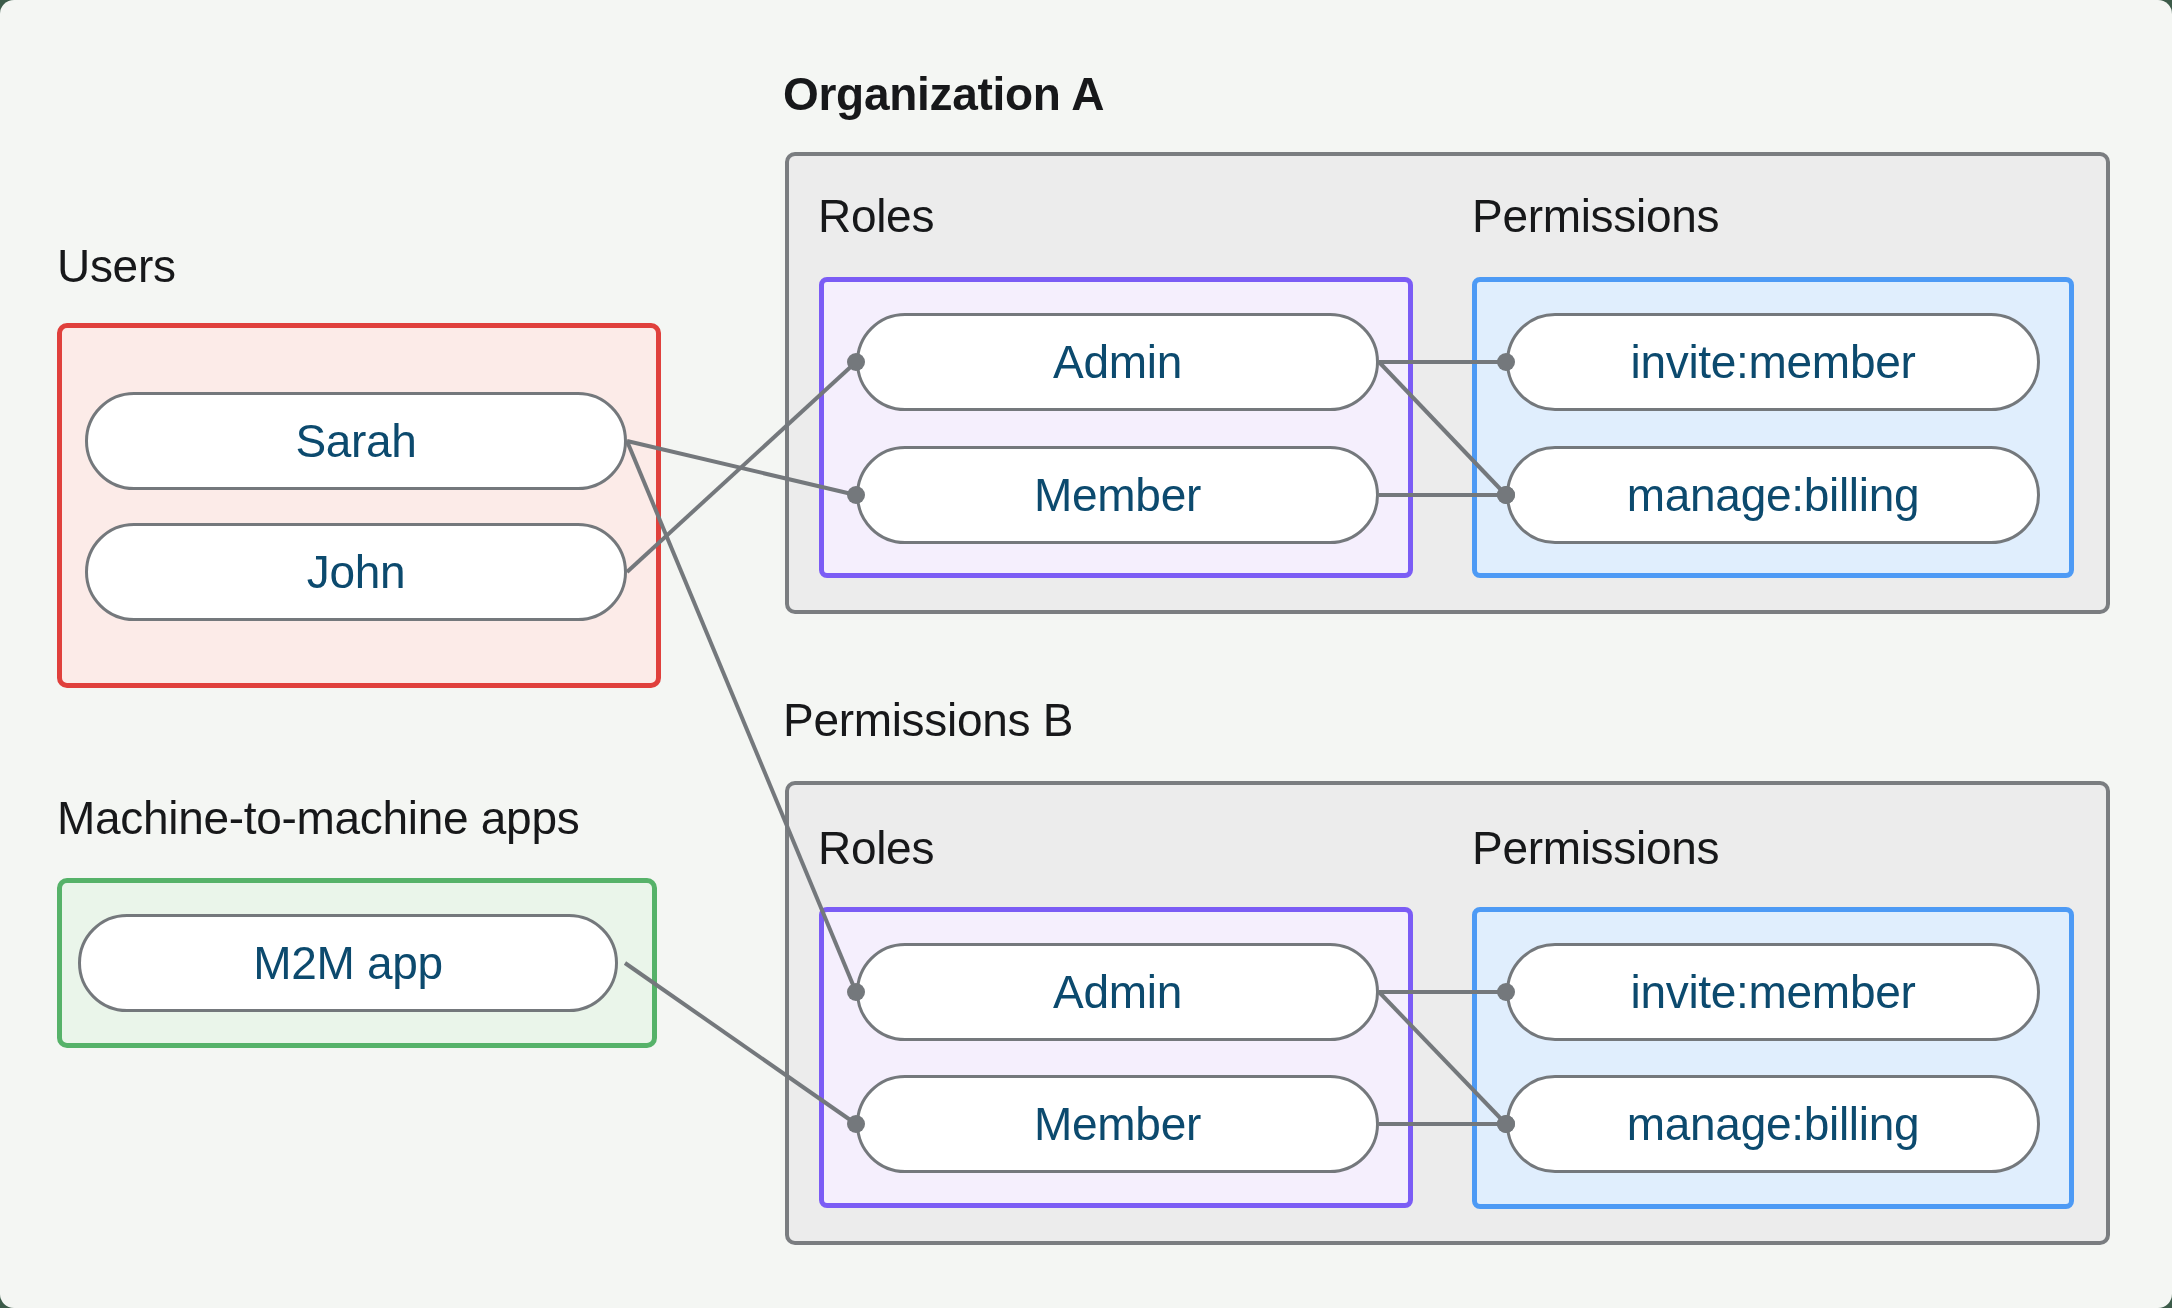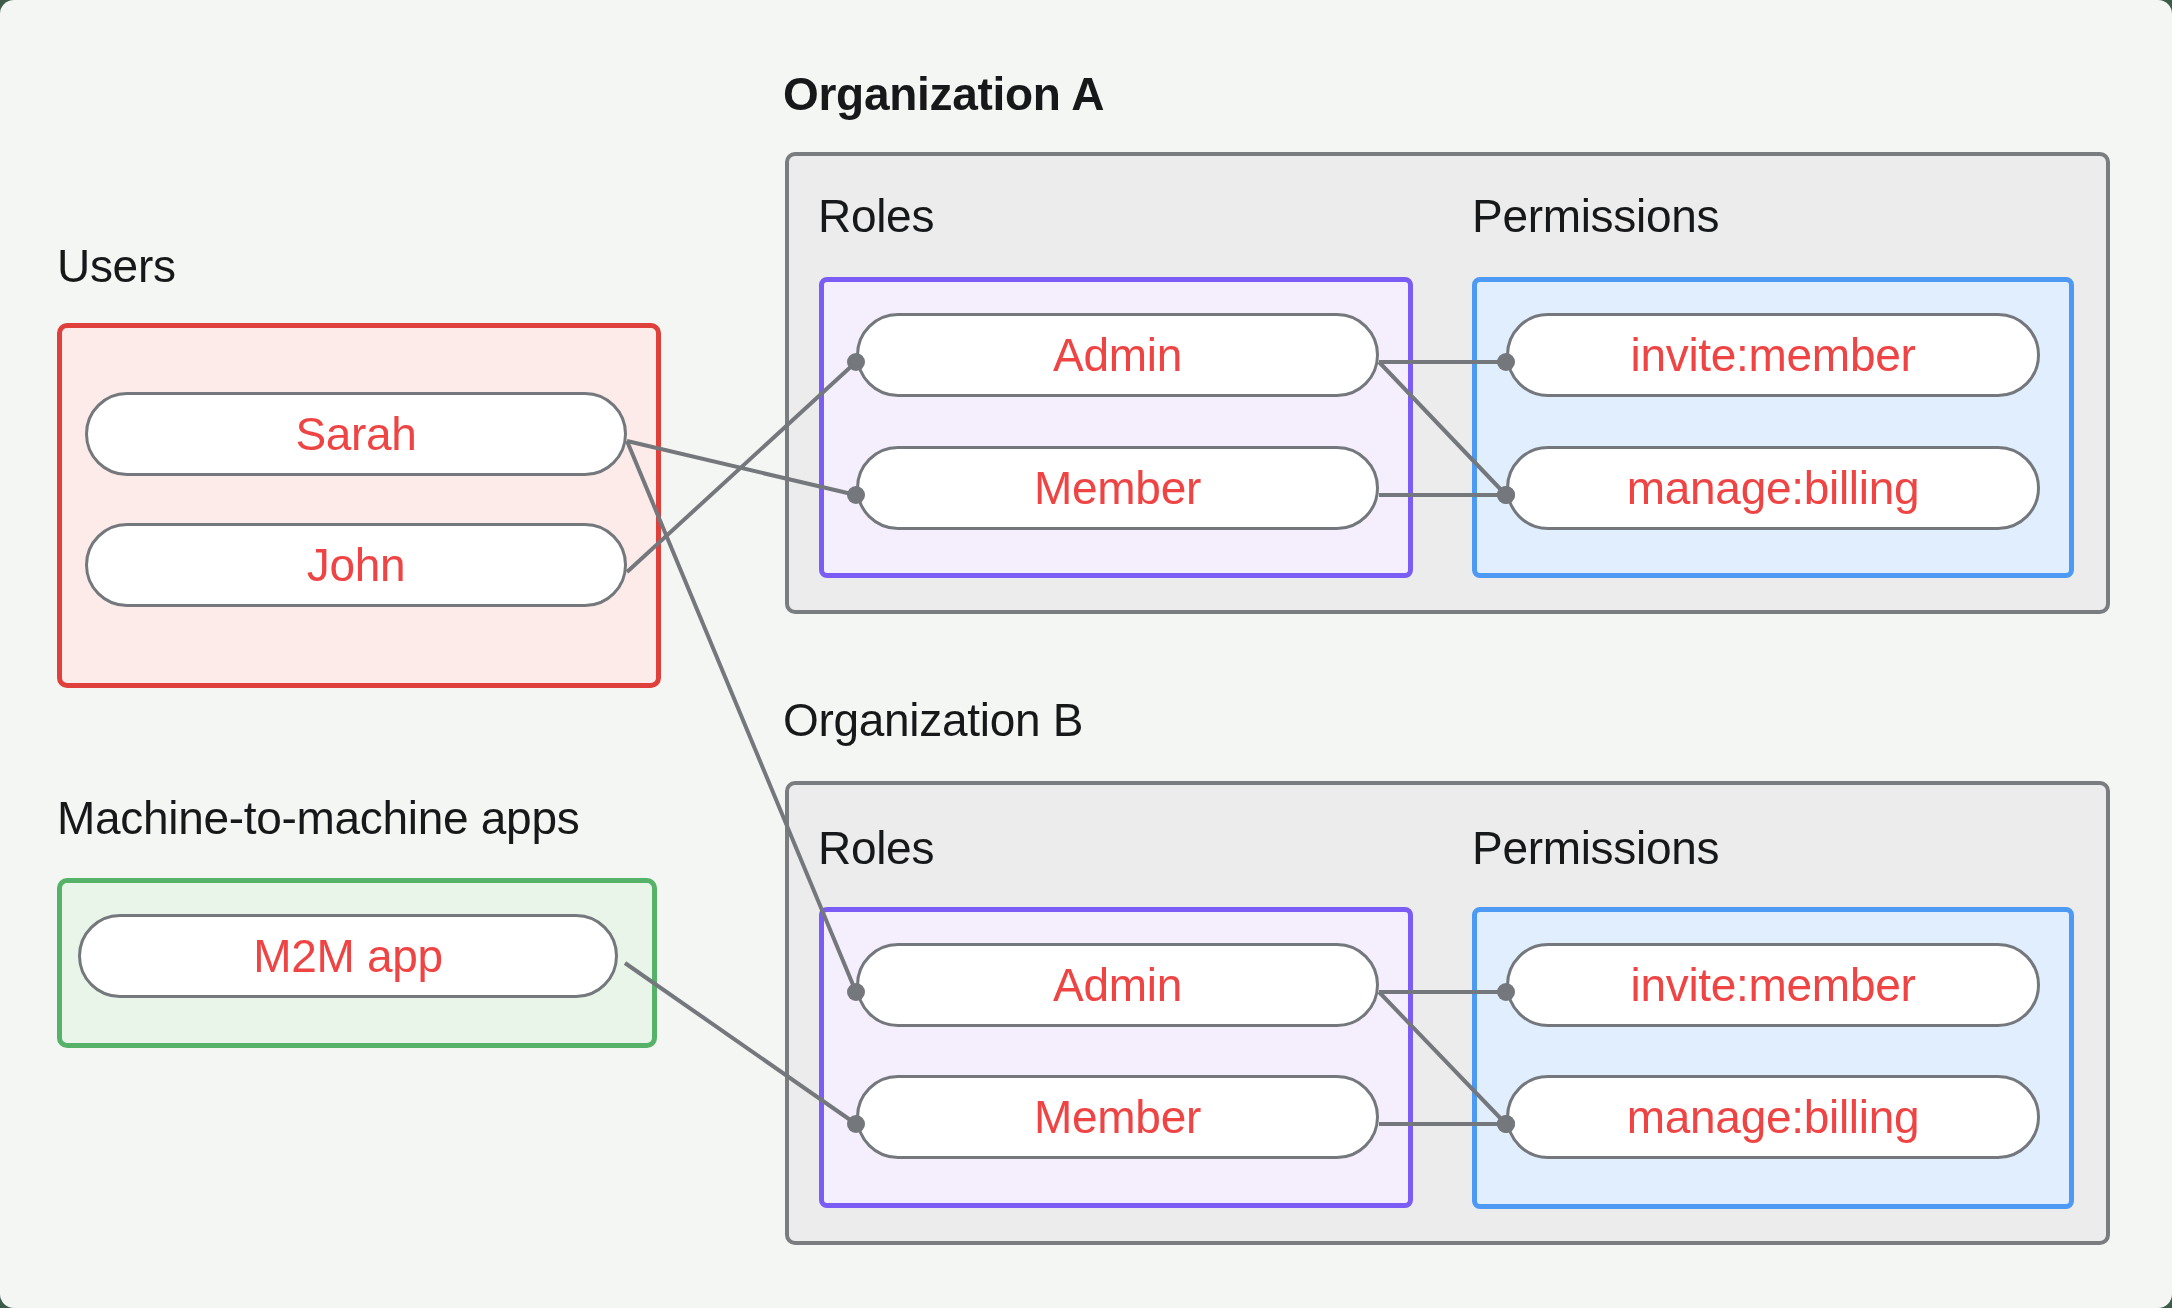--- a/index.html
+++ b/index.html
@@ -31,30 +31,30 @@
     box-sizing: border-box;
   }
   .users-box   { border: 5px solid #e0403c; background: #fcebe8; }
   .m2m-box     { border: 5px solid #56b269; background: #eaf5ea; }
   .org-box     { border: 4px solid #7a7d80; background: #ececec; }
   .roles-box   { border: 5px solid #7b5cf5; background: #f5effd; border-radius: 8px; }
   .perms-box   { border: 5px solid #4d9af5; background: #e0eefd; border-radius: 8px; }
   .node-pill {
     position: absolute;
     box-sizing: border-box;
-    height: 84px;
+    height: 98px;
     background: #ffffff;
     border: 3.5px solid #74787c;
     border-radius: 49px;
     display: flex;
     align-items: center;
     justify-content: center;
     font-size: 46px;
     letter-spacing: -0.3px;
-    color: #ef4444;
+    color: #0c4a6e;
     white-space: nowrap;
   }
   #edge-svg {
     position: absolute;
     left: 0; top: 0;
     width: 2172px;
     height: 1308px;
     pointer-events: none;
   }
 </style>
@@ -76,21 +76,21 @@
   <div class="group-box org-box" style="left:785px; top:152px; width:1325px; height:462px;"></div>
   <div class="abs section-label" style="left:818px; top:190px;">Roles</div>
   <div class="abs section-label" style="left:1472px; top:190px;">Permissions</div>
   <div class="group-box roles-box" style="left:819px; top:277px; width:594px; height:301px;"></div>
   <div class="group-box perms-box" style="left:1472px; top:277px; width:602px; height:301px;"></div>
   <div class="node-pill" style="left:856px; top:313px; width:523px;">Admin</div>
   <div class="node-pill" style="left:856px; top:446px; width:523px;">Member</div>
   <div class="node-pill" style="left:1506px; top:313px; width:534px;">invite:member</div>
   <div class="node-pill" style="left:1506px; top:446px; width:534px;">manage:billing</div>
 
-  <div class="abs section-label" style="left:783px; top:694px;">Organization B</div>
+  <div class="abs section-label" style="left:783px; top:694px;">Permissions B</div>
   <div class="group-box org-box" style="left:785px; top:781px; width:1325px; height:464px;"></div>
   <div class="abs section-label" style="left:818px; top:822px;">Roles</div>
   <div class="abs section-label" style="left:1472px; top:822px;">Permissions</div>
   <div class="group-box roles-box" style="left:819px; top:907px; width:594px; height:301px;"></div>
   <div class="group-box perms-box" style="left:1472px; top:907px; width:602px; height:302px;"></div>
   <div class="node-pill" style="left:856px; top:943px; width:523px;">Admin</div>
   <div class="node-pill" style="left:856px; top:1075px; width:523px;">Member</div>
   <div class="node-pill" style="left:1506px; top:943px; width:534px;">invite:member</div>
   <div class="node-pill" style="left:1506px; top:1075px; width:534px;">manage:billing</div>
 

